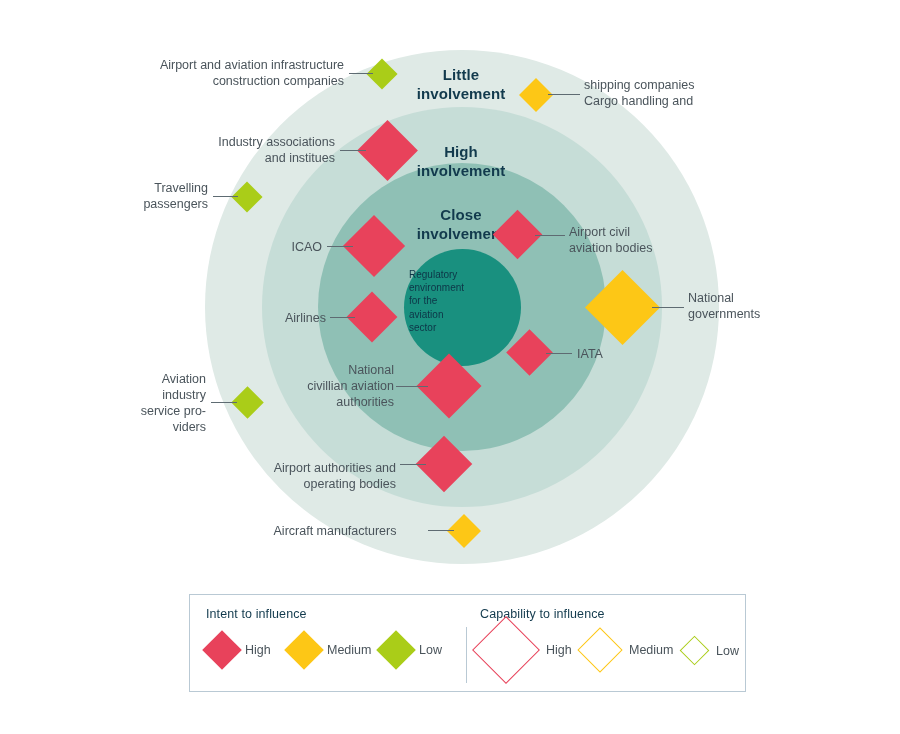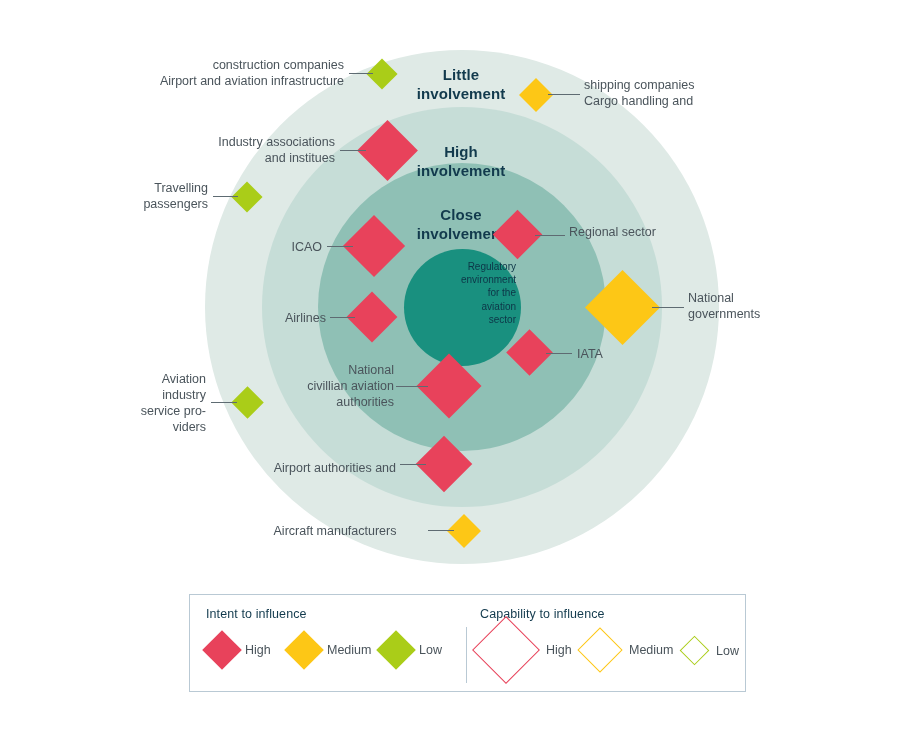--- a/index.html
+++ b/index.html
@@ -19,22 +19,22 @@
 
   .ring-label{
     position:absolute;text-align:center;color:#123a4d;
     font-size:15px;font-weight:bold;line-height:1.25;letter-spacing:.1px;
   }
   #label-little{left:405px; top:66px;  width:112px;}
   #label-some  {left:405px; top:143px; width:112px;}
   #label-close {left:405px; top:206px; width:112px;}
 
   #core-text{
-    position:absolute;left:409px;top:260px;width:107px;
-    text-align:right;color:#0d3547;font-size:10px;line-height:1.32;
+    position:absolute;left:409px;top:268px;width:107px;
+    text-align:left;color:#0d3547;font-size:10px;line-height:1.32;
   }
 
   
   .dia{position:absolute;transform:rotate(45deg);}
   .dia.red    {background:#e8425b;}
   .dia.yellow {background:#fdc716;}
   .dia.green  {background:#aacd18;}
 
   
   .lead{position:absolute;height:1.4px;background:#5e6b72;}
@@ -94,22 +94,22 @@
     <div>Regulatory</div>
     <div>environment</div>
     <div>for the</div>
     <div>aviation</div>
     <div>sector</div>
   </div>
 
   <div class="dia green" style="left:371px;top:63px;width:22px;height:22px;"></div>
   <div class="lead" style="left:349px;top:73px;width:24px;"></div>
   <div class="nlabel r" style="left:99px;top:57px;width:245px;">
+    <div>Airport and aviation infrastructure</div>
     <div>construction companies</div>
-    <div>Airport and aviation infrastructure</div>
   </div>
 
   <div class="dia yellow" style="left:524px;top:83px;width:24px;height:24px;"></div>
   <div class="lead" style="left:548px;top:94px;width:32px;"></div>
   <div class="nlabel l" style="left:584px;top:77px;width:220px;">
     <div>shipping companies</div>
     <div>Cargo handling and</div>
   </div>
 
   <div class="dia red" style="left:366px;top:129px;width:43px;height:43px;"></div>
@@ -126,21 +126,22 @@
     <div>passengers</div>
   </div>
 
   <div class="dia red" style="left:352px;top:224px;width:44px;height:44px;"></div>
   <div class="lead" style="left:327px;top:246px;width:26px;"></div>
   <div class="nlabel r" style="left:248px;top:239px;width:74px;">ICAO</div>
 
   <div class="dia red" style="left:500px;top:217px;width:35px;height:35px;"></div>
   <div class="lead" style="left:535px;top:235px;width:30px;"></div>
   <div class="nlabel l" style="left:569px;top:224px;width:180px;">
-    <div>Regional sector</div>
+    <div>Airport civil</div>
+    <div>aviation bodies</div>
   </div>
 
   <div class="dia red" style="left:354px;top:299px;width:36px;height:36px;"></div>
   <div class="lead" style="left:330px;top:317px;width:25px;"></div>
   <div class="nlabel r" style="left:240px;top:310px;width:86px;">Airlines</div>
 
   <div class="dia yellow" style="left:596px;top:281px;width:53px;height:53px;"></div>
   <div class="lead" style="left:652px;top:307px;width:32px;"></div>
   <div class="nlabel l" style="left:688px;top:290px;width:160px;">
     <div>National</div>
@@ -165,20 +166,21 @@
     <div>Aviation</div>
     <div>industry</div>
     <div>service pro-</div>
     <div>viders</div>
   </div>
 
   <div class="dia red" style="left:424px;top:444px;width:40px;height:40px;"></div>
   <div class="lead" style="left:400px;top:464px;width:26px;"></div>
   <div class="nlabel r" style="left:212px;top:460px;width:184px;">
     <div>Airport authorities and</div>
+    <div>operating bodies</div>
   </div>
 
   <div class="dia yellow" style="left:452px;top:519px;width:24px;height:24px;"></div>
   <div class="lead" style="left:428px;top:530px;width:26px;"></div>
   <div class="nlabel r" style="left:246px;top:523px;width:178px;text-align:center;">Aircraft manufacturers</div>
 
   <div id="legend">
 
     <div class="leg-title" id="leg-title-intent">Intent to influence</div>
     <div class="leg-title" id="leg-title-cap">Capability to influence</div>

